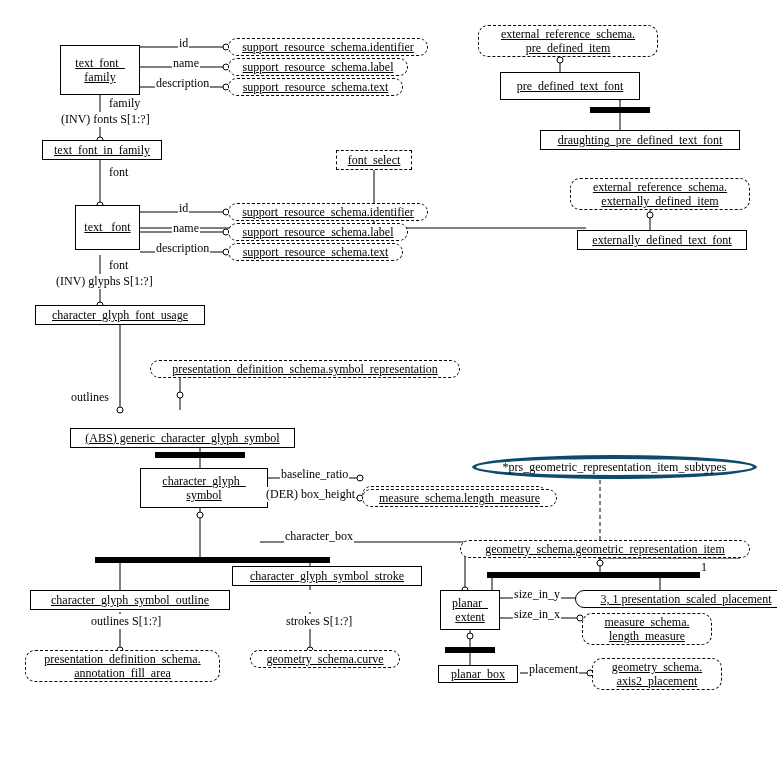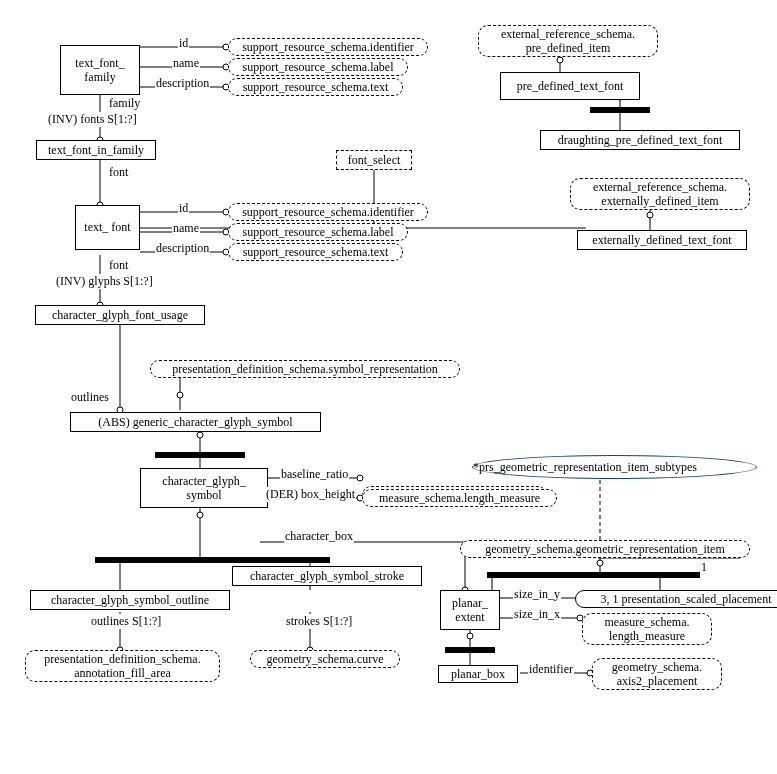--- a/index.html
+++ b/index.html
@@ -16,20 +16,21 @@
   .node {
     position: absolute;
     border: 1px solid #000;
     background: #fff;
     padding: 2px 6px;
     text-align: center;
     display: flex;
     align-items: center;
     justify-content: center;
     line-height: 1.2;
+    text-decoration: underline;
   }
   .dashed { border-style: dashed; }
   .rounded { border-radius: 10px; }
   .label {
     position: absolute;
     font-size: 12px;
     background: #fff;
     padding: 0 1px;
     white-space: nowrap;
   }
@@ -38,25 +39,25 @@
     top: 0; left: 0;
     width: 777px; height: 774px;
     pointer-events: none;
   }
   .circle-small { fill:#fff; stroke:#000; stroke-width:1; }
   .thickline { stroke:#000; stroke-width:6; }
   .thinline { stroke:#000; stroke-width:1; fill:none; }
   .dashline { stroke:#000; stroke-width:1; fill:none; stroke-dasharray:4,3; }
   .ellipse {
     position:absolute;
-    border:1px solid #0c4a6e;
+    border:4px solid #0c4a6e;
     border-radius:50%;
     background:#fff;
     text-align:center;
-    display:flex; align-items:center; justify-content:flex-start;
+    display:flex; align-items:center; justify-content:center;
   }
 </style>
 </head>
 <body>
 
 <svg class="conn">
 
   <line class="thinline" x1="140" y1="47" x2="226" y2="47"></line>
     <circle class="circle-small" cx="226" cy="47" r="3"></circle>
   <line class="thinline" x1="140" y1="67" x2="226" y2="67"></line>
@@ -159,23 +160,23 @@
     <span>support_resource_schema.identifier</span>
   </div>
 <div class="node rounded dashed" style="left:228px;top:58px;width:180px;height:18px">
     <span>support_resource_schema.label</span>
   </div>
 <div class="node rounded dashed" style="left:228px;top:78px;width:175px;height:18px">
     <span>support_resource_schema.text</span>
   </div>
 
 <span class="label" style="left:108px;top:96px">family</span>
-<span class="label" style="left:47px;top:112px">(INV) fonts S[1:?]</span>
-
-<div class="node" style="left:36px;top:140px;width:120px;height:20px">
+<span class="label" style="left:60px;top:112px">(INV) fonts S[1:?]</span>
+
+<div class="node" style="left:42px;top:140px;width:120px;height:20px">
     <span>text_font_in_family</span>
   </div>
 <span class="label" style="left:108px;top:165px">font</span>
 
 <div class="node dashed" style="left:336px;top:150px;width:76px;height:20px">
     <span>font_select</span>
   </div>
 
 <div class="node" style="left:75px;top:205px;width:65px;height:45px">
     <span>text_
@@ -200,21 +201,21 @@
 <div class="node" style="left:35px;top:305px;width:170px;height:20px">
     <span>character_glyph_font_usage</span>
   </div>
 
 <span class="label" style="left:70px;top:390px">outlines</span>
 
 <div class="node rounded dashed" style="left:150px;top:360px;width:310px;height:18px">
     <span>presentation_definition_schema.symbol_representation</span>
   </div>
 
-<div class="node" style="left:70px;top:412px;width:251px;height:20px">
+<div class="node" style="left:70px;top:428px;width:225px;height:20px">
     <span>(ABS) generic_character_glyph_symbol</span>
   </div>
 
 <div class="node" style="left:140px;top:468px;width:128px;height:40px">
     <span>character_glyph_
 symbol</span>
   </div>
 <span class="label" style="left:280px;top:467px">baseline_ratio</span>
 <span class="label" style="left:265px;top:487px">(DER) box_height</span>
 <div class="node rounded dashed" style="left:362px;top:486px;width:185px;height:18px">
@@ -281,17 +282,17 @@
 <span class="label" style="left:513px;top:587px">size_in_y</span>
 <span class="label" style="left:513px;top:607px">size_in_x</span>
 <div class="node rounded dashed" style="left:582px;top:613px;width:130px;height:32px">
     <span>measure_schema.
 length_measure</span>
   </div>
 
 <div class="node" style="left:438px;top:665px;width:80px;height:18px">
     <span>planar_box</span>
   </div>
-<span class="label" style="left:528px;top:662px">identifier</span>
+<span class="label" style="left:528px;top:662px">placement</span>
 <div class="node rounded dashed" style="left:592px;top:658px;width:130px;height:32px">
     <span>geometry_schema.
 axis2_placement</span>
   </div>
 
 </body></html>

